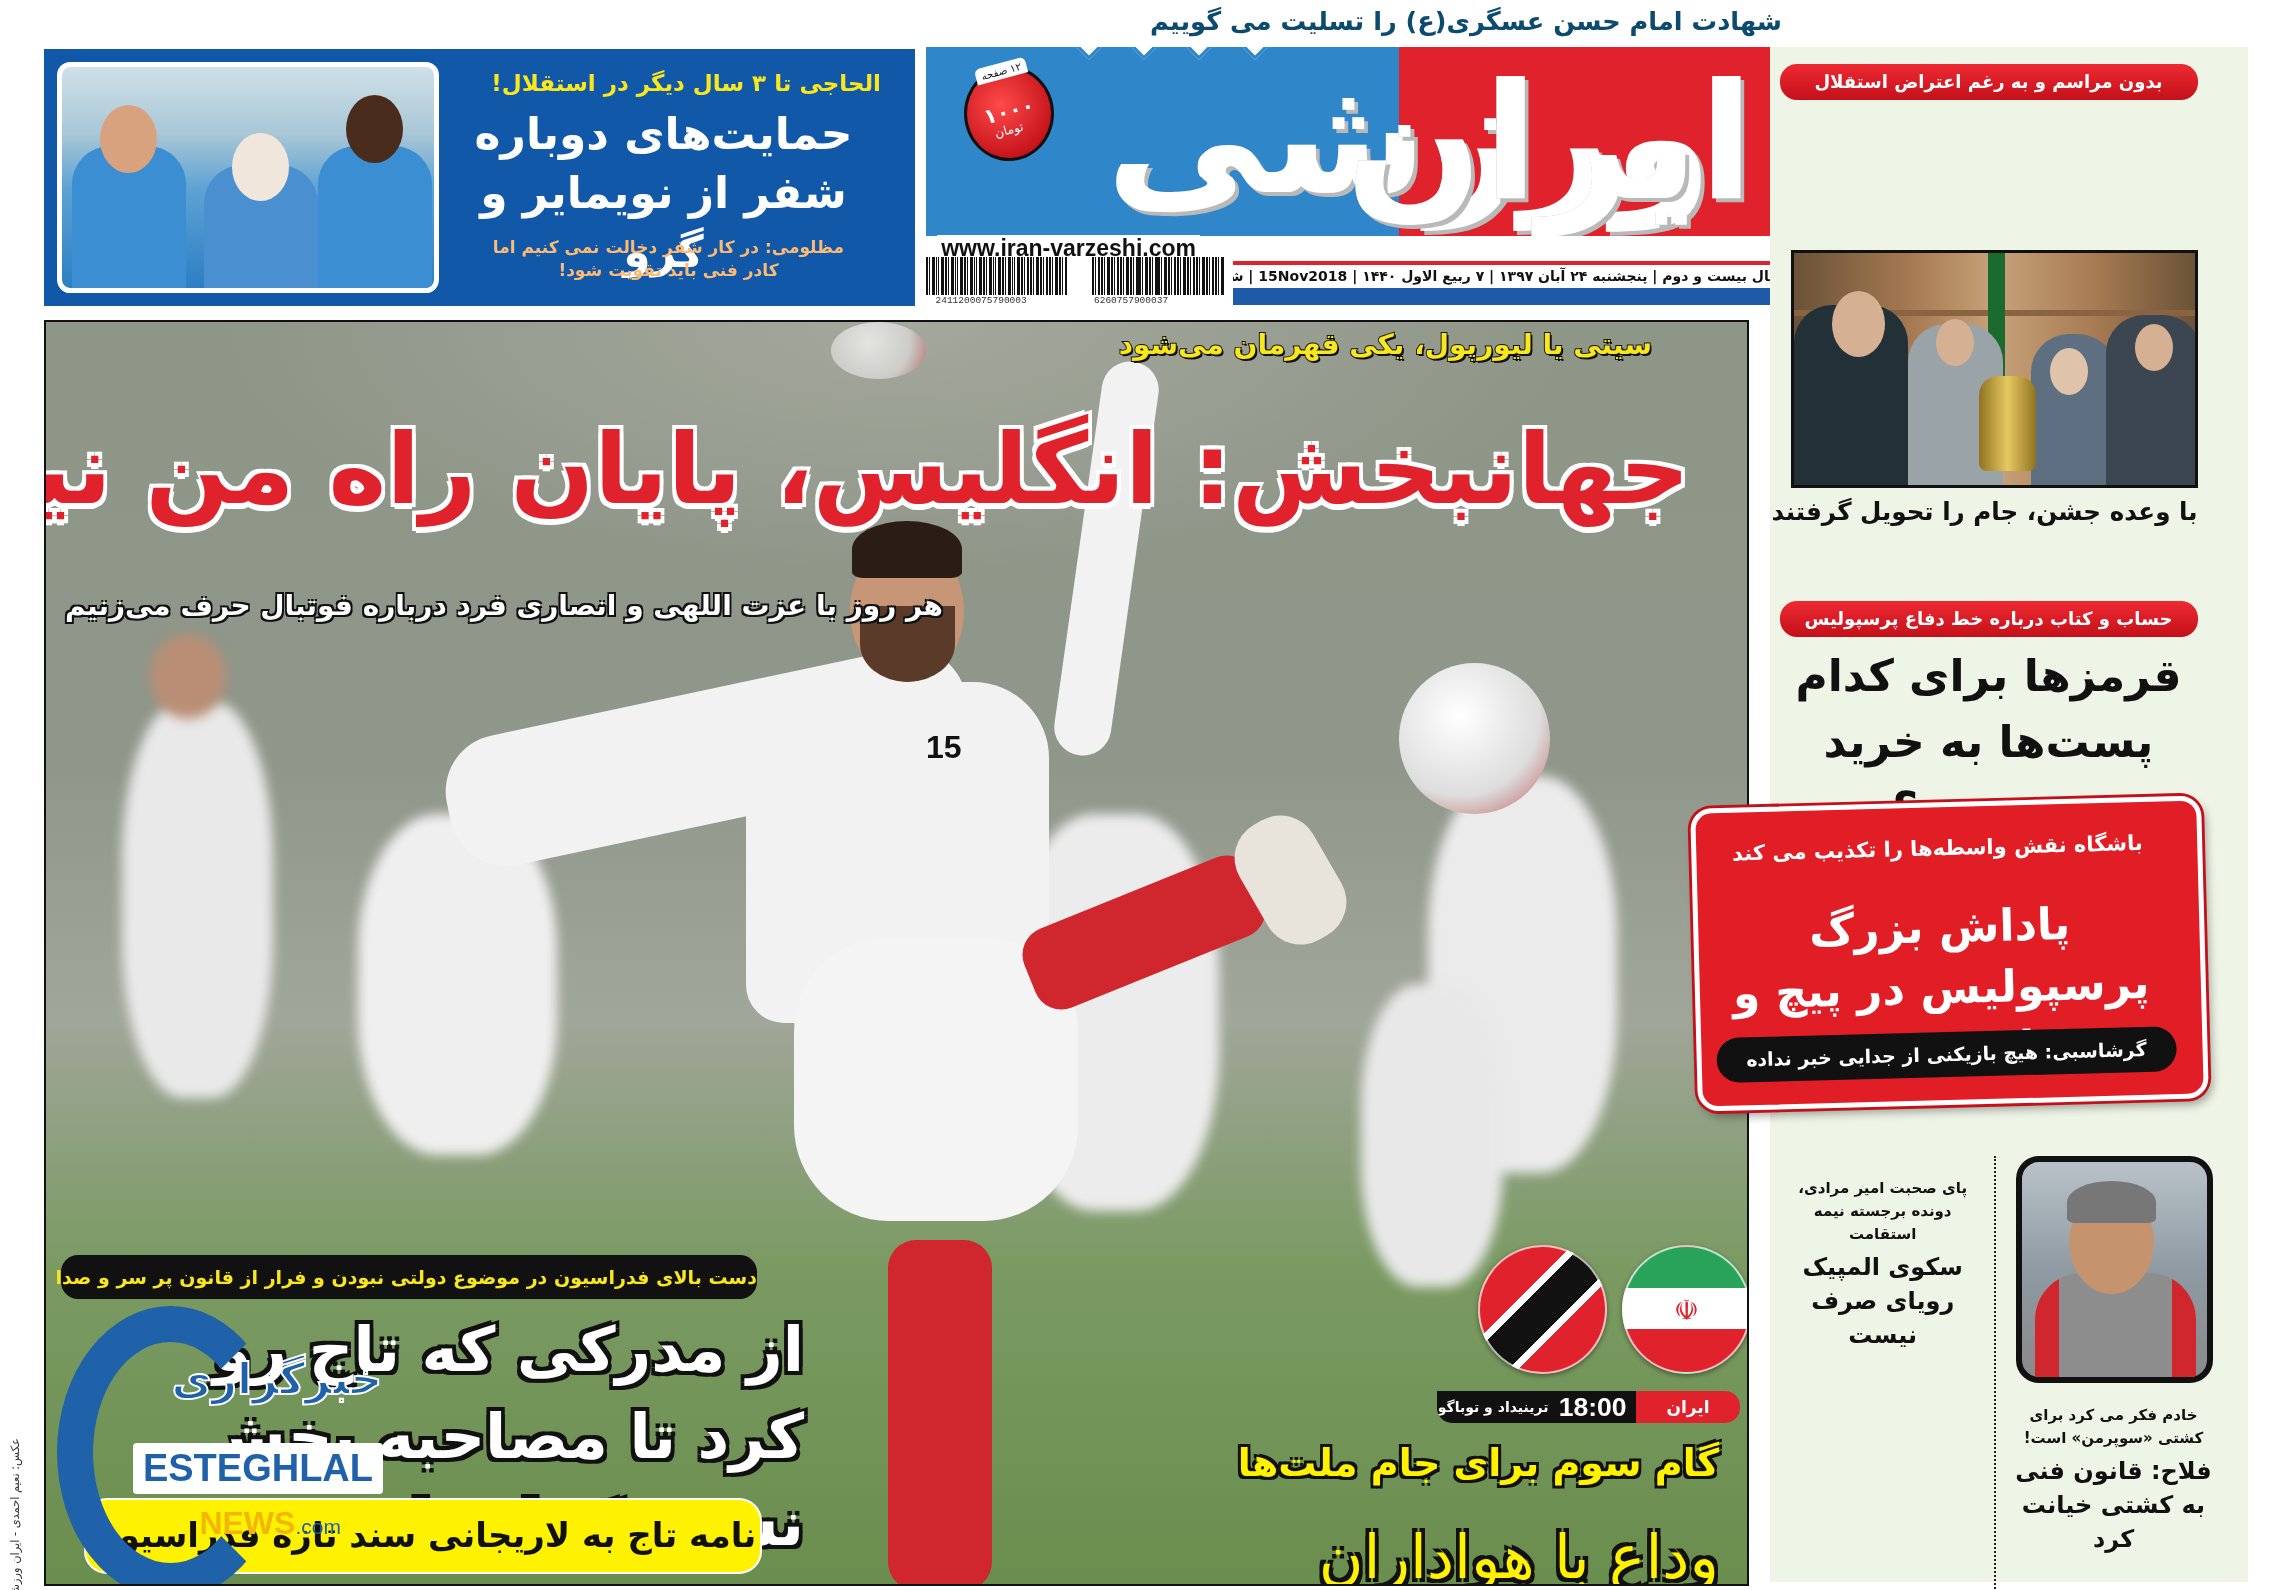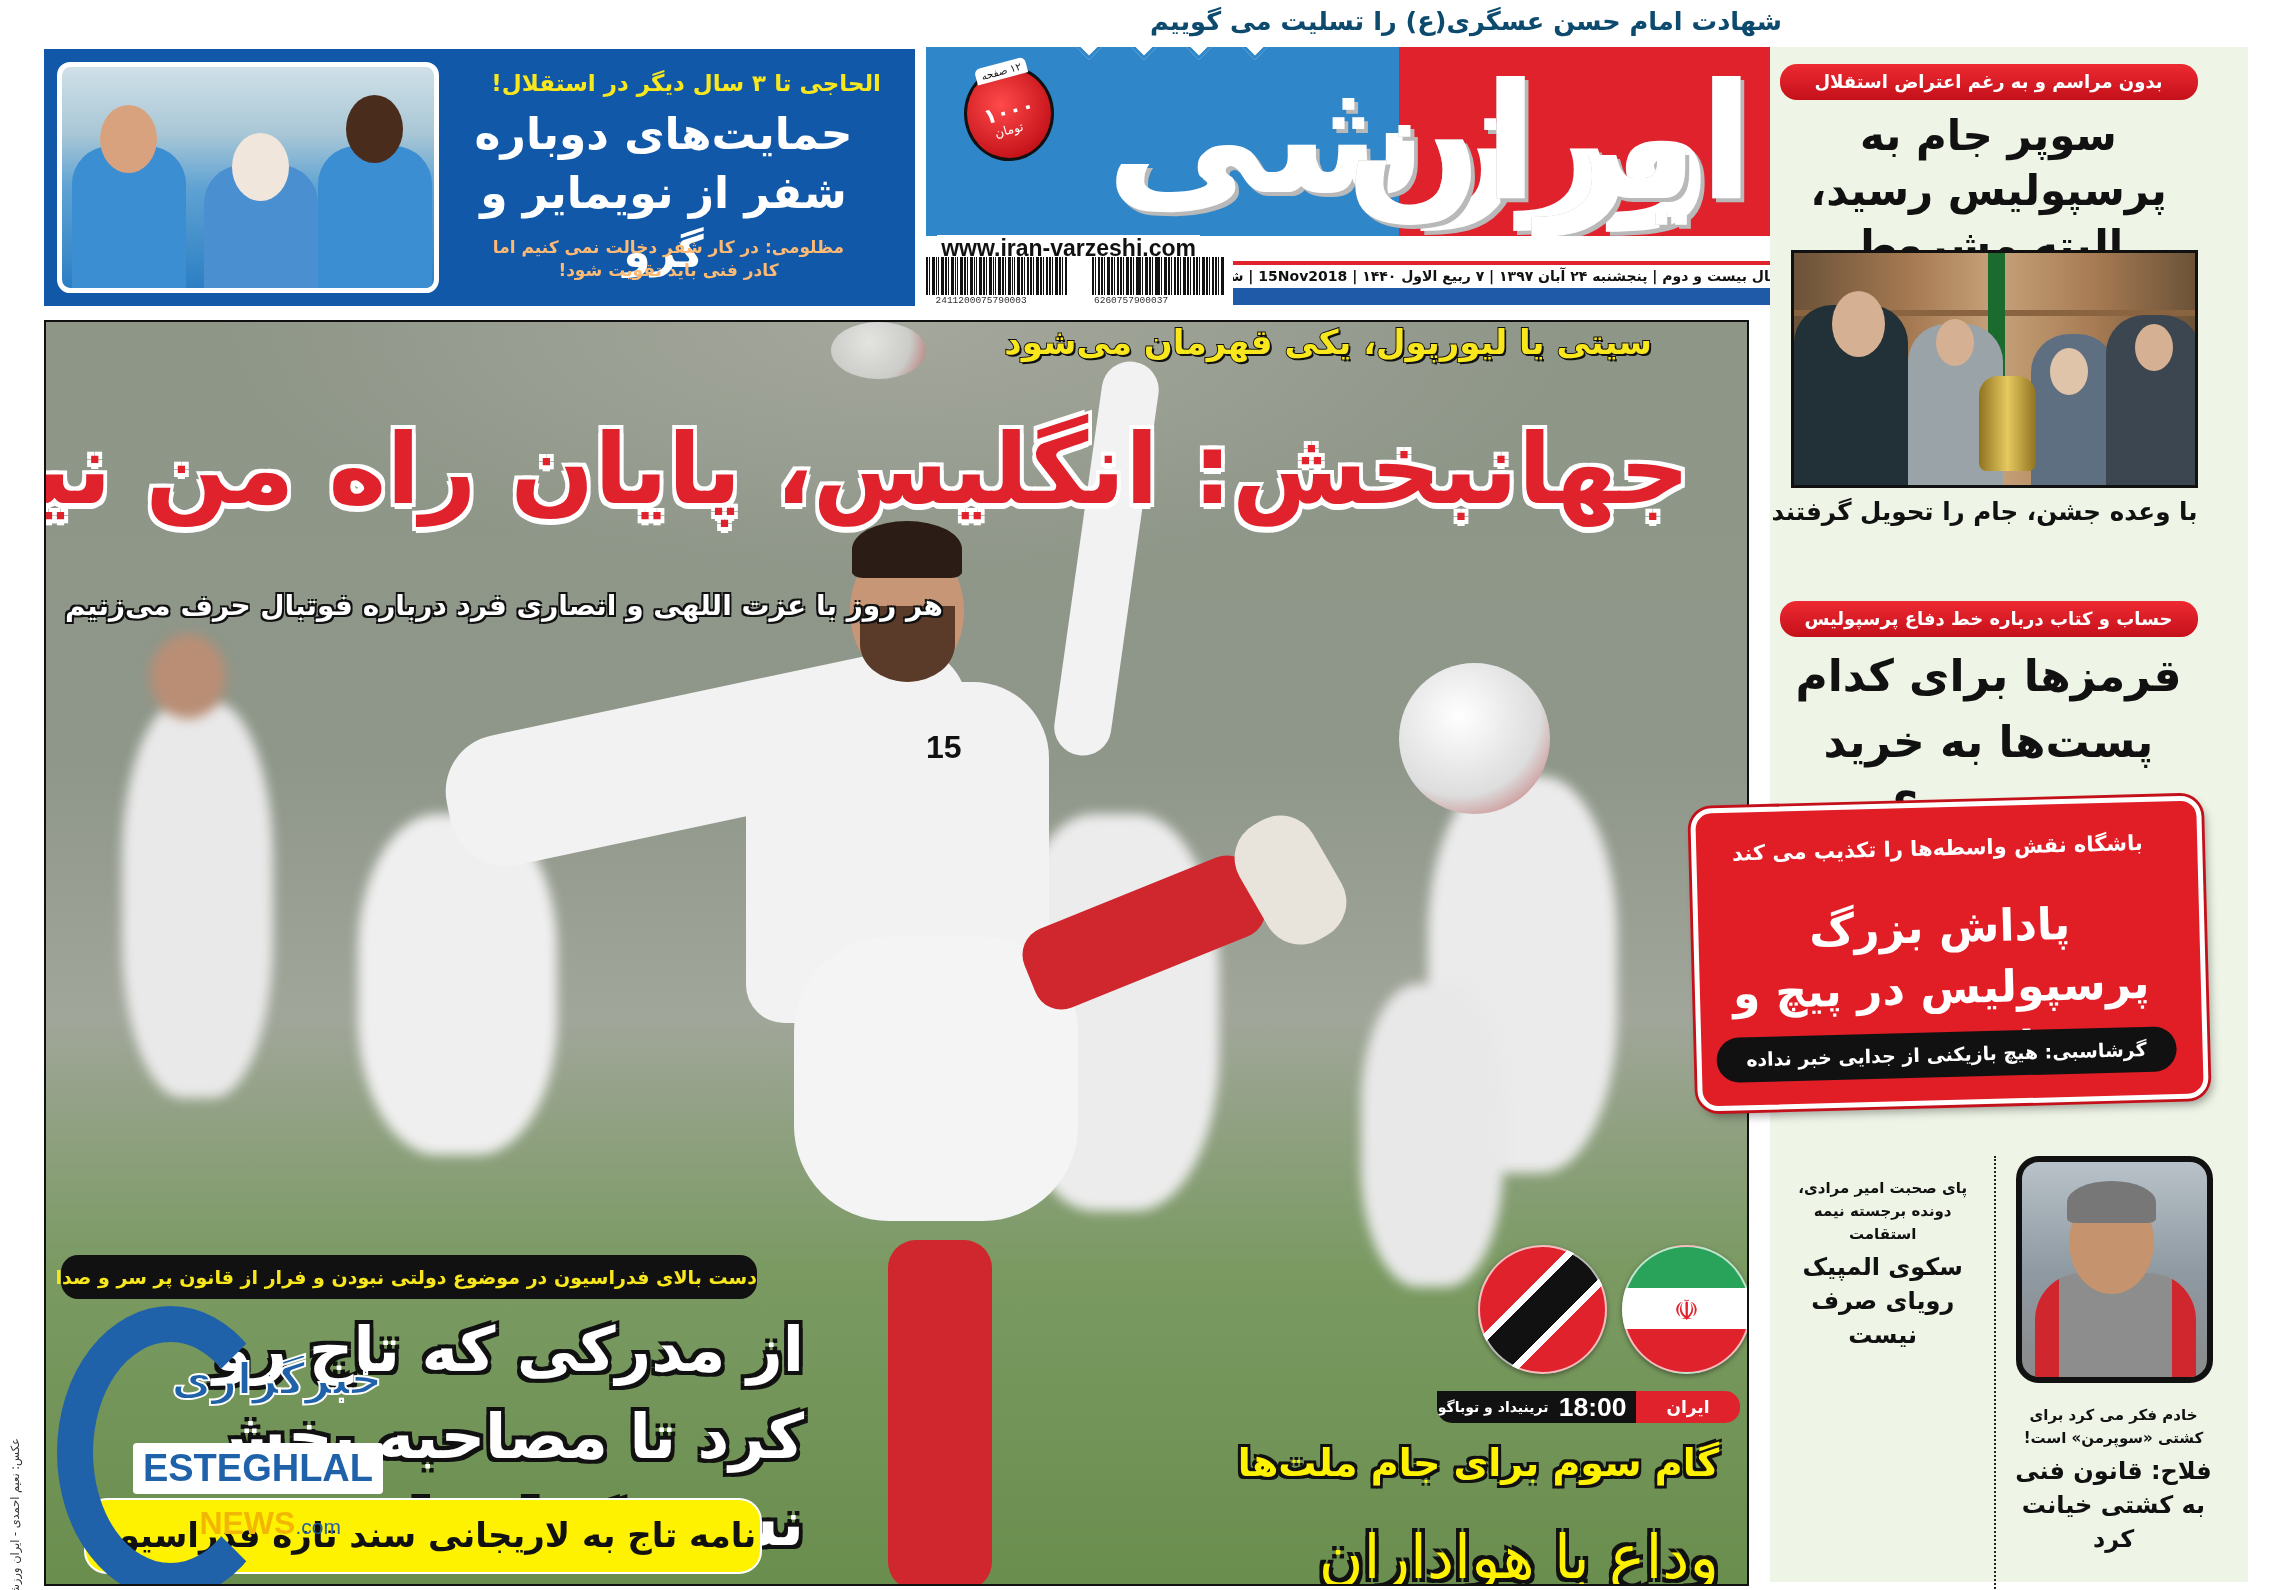--- a/index.html
+++ b/index.html
@@ -48,21 +48,21 @@
 
   
   .main-photo { left: 44px; top: 320px; width: 1705px; height: 1266px; border: 2.8px solid #111; overflow: hidden;
     background:
       radial-gradient(ellipse 40% 20% at 50% 0%, rgba(180,180,170,0.6), transparent),
       linear-gradient(180deg, #8e9688 0%, #8f978a 35%, #a1a69a 55%, #7a9a62 75%, #6a8e4e 100%); }
   .mp-blur { position: absolute; border-radius: 40%; filter: blur(5.7px); }
   .mp-ball { position: absolute; border-radius: 50%; background: radial-gradient(circle at 40% 35%, #fff, #ddd 60%, #b55 100%); }
   .mp-player-body { position: absolute; background: #f2f2f2; }
   .mp-sock { position: absolute; background: #d0262e; }
-  .main-kicker { position: absolute; right: 95px; top: 0; font-size: 34px; font-weight: bold; color: #f9e71e; -webkit-text-stroke: 1.9px #111; paint-order: stroke fill; white-space: nowrap; text-shadow: 1.9px 1.9px 0 #111; }
+  .main-kicker { position: absolute; right: 95px; top: 6px; font-size: 28px; font-weight: bold; color: #f9e71e; -webkit-text-stroke: 1.9px #111; paint-order: stroke fill; white-space: nowrap; text-shadow: 1.9px 1.9px 0 #111; }
   .main-headline { position: absolute; right: 57px; top: 90px; font-size: 98px; font-weight: bold; color: #e0222c; white-space: nowrap; text-shadow: -3.8px -3.8px 0 #fff, 3.8px -3.8px 0 #fff, -3.8px 3.8px 0 #fff, 3.8px 3.8px 0 #fff, 0 5.7px 0 #fff; letter-spacing: -1.9px; }
   .main-sub { position: absolute; left: 19px; top: 267px; font-size: 28px; font-weight: bold; color: #fff; white-space: nowrap; text-shadow: -1.9px -1.9px 0 #111, 1.9px -1.9px 0 #111, -1.9px 1.9px 0 #111, 1.9px 1.9px 0 #111; }
 
   
   .bl-kicker { position: absolute; left: 15px; top: 933px; width: 696px; height: 44px; background: #111; border-radius: 17px; color: #f9e71e; font-size: 19px; font-weight: bold; line-height: 44px; text-align: center; white-space: nowrap; }
   .bl-title { position: absolute; left: 114px; top: 984px; width: 644px; font-size: 62px; font-weight: bold; color: #fff; line-height: 87px; text-align: right; text-shadow: -3.8px -3.8px 0 #111, 3.8px -3.8px 0 #111, -3.8px 3.8px 0 #111, 3.8px 3.8px 0 #111; }
   .bl-yellow { position: absolute; left: 38px; top: 1176px; width: 678px; height: 76px; background: #fff200; border-radius: 23px; border: 2.8px solid #fff; color: #111; font-size: 34px; font-weight: bold; line-height: 70px; text-align: center; white-space: nowrap; }
 
   
   .wm { position: absolute; left: 11.4px; top: 984px; width: 293px; height: 303px; }
@@ -214,21 +214,20 @@
     <div class="wm-en">ESTEGHLAL</div>
     <div class="wm-news"><span>NEWS</span><span class="dot">.com</span></div>
   </div>
 </div>
 
 <div class="credit">عکس: نعیم احمدی - ایران ورزشی</div>
 
 <div class="abs rcol">
 
   <div class="r-pill" style="top:17px;">بدون مراسم و به رغم اعتراض استقلال</div>
-  <div class="r-title" style="top:61px;">سوپر جام به پرسپولیس رسید، البته مشروط</div>
   <div class="r-photo1">
     <div class="shelf" style="top:57px;"></div>
     <div class="shelf" style="top:132px;"></div>
     <div class="flagpole"></div>
     <div class="person" style="left:0;width:114px;height:180px;background:#223037;"></div>
     <div class="head" style="left:38px;top:38px;width:53px;height:66px;"></div>
     <div class="person" style="left:114px;width:95px;height:161px;background:#9aa3a8;"></div>
     <div class="head" style="left:142px;top:66px;"></div>
     <div class="person" style="left:237px;width:85px;height:151px;background:#5f6f82;"></div>
     <div class="head" style="left:256px;top:95px;background:#e0c4aa;"></div>

